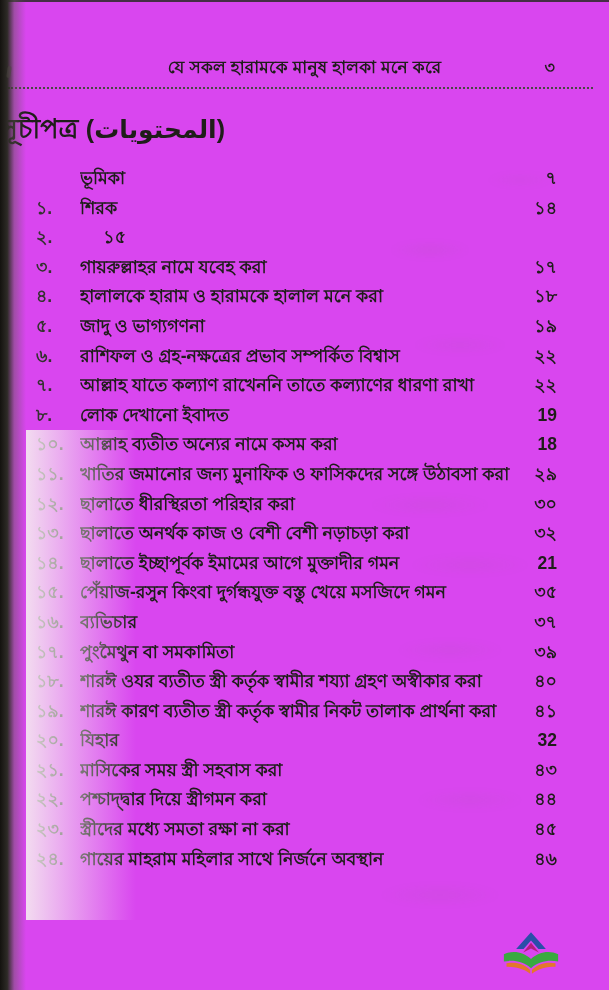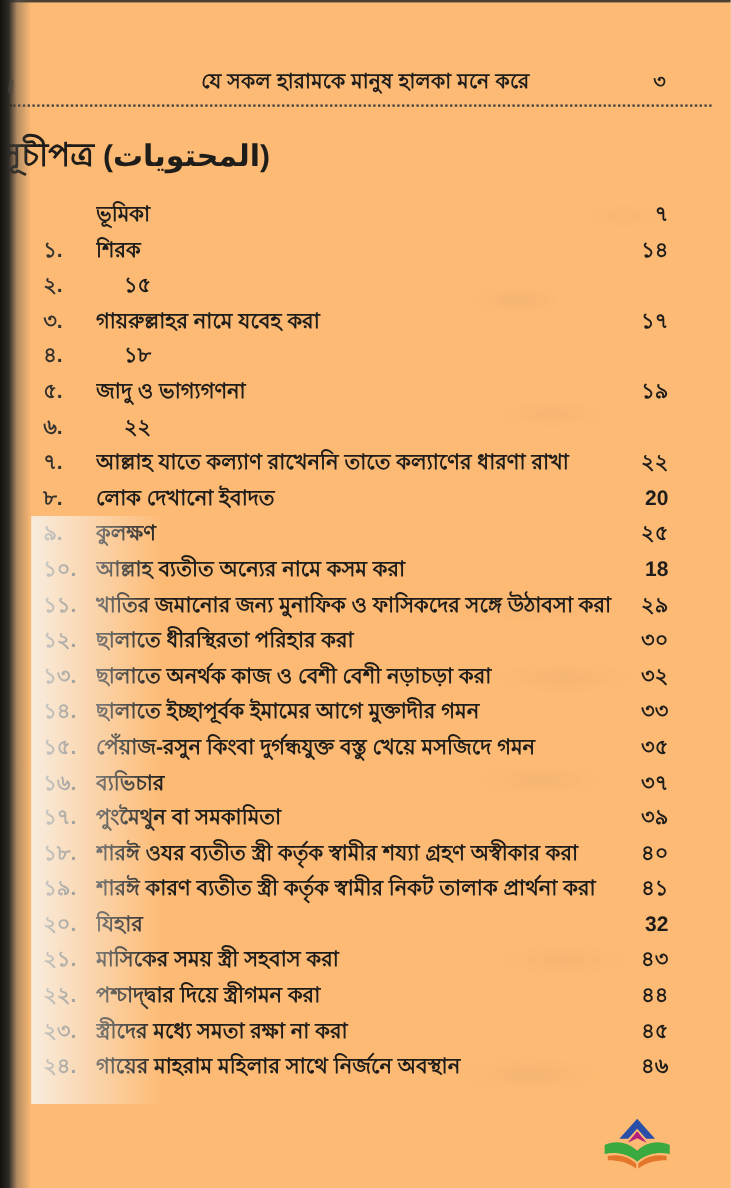--- a/index.html
+++ b/index.html
@@ -1,20 +1,20 @@
 <!DOCTYPE html>
 <html><head>
 <meta charset="utf-8">
 <style>
   html,body{margin:0;padding:0;background:#dedbd4;}
   .page{
     position:relative;
     width:609px;height:990px;
     margin:0 auto;
-    background:#fdba74;
+    background:#d946ef;
     overflow:hidden;
     font-family:"Liberation Sans","DejaVu Sans",sans-serif;
     color:#1f1d1a;
   }
   
   .top-edge{position:absolute;top:0;left:0;right:0;height:2px;background:#2c2a27;opacity:.85;}
   .spine-shadow{
     position:absolute;top:0;bottom:0;left:0;width:26px;
     background:linear-gradient(to right,#14120f 0%,#2e2b27 28%,rgba(90,85,78,.45) 55%,rgba(247,245,240,0) 100%);
   }
@@ -96,45 +96,42 @@
         <span class="toc-num">২.</span>
         <span class="toc-page">১৫</span>
       </div>
       <div class="toc-row">
         <span class="toc-num">৩.</span>
         <span class="toc-label">গায়রুল্লাহর নামে যবেহ করা</span>
         <span class="toc-page">১৭</span>
       </div>
       <div class="toc-row">
         <span class="toc-num">৪.</span>
+        <span class="toc-label">হালালকে হারাম ও হারামকে হালাল মনে করা</span>
         <span class="toc-page">১৮</span>
       </div>
       <div class="toc-row">
         <span class="toc-num">৫.</span>
         <span class="toc-label">জাদু ও ভাগ্যগণনা</span>
         <span class="toc-page">১৯</span>
       </div>
       <div class="toc-row">
         <span class="toc-num">৬.</span>
+        <span class="toc-label">রাশিফল ও গ্রহ-নক্ষত্রের প্রভাব সম্পর্কিত বিশ্বাস</span>
         <span class="toc-page">২২</span>
       </div>
       <div class="toc-row">
         <span class="toc-num">৭.</span>
         <span class="toc-label">আল্লাহ যাতে কল্যাণ রাখেননি তাতে কল্যাণের ধারণা রাখা</span>
         <span class="toc-page">২২</span>
       </div>
       <div class="toc-row">
         <span class="toc-num">৮.</span>
         <span class="toc-label">লোক দেখানো ইবাদত</span>
-        <span class="toc-page">20</span>
-      </div>
-      <div class="toc-row">
-        <span class="toc-num">৯.</span>
-        <span class="toc-label">কুলক্ষণ</span>
-        <span class="toc-page">২৫</span>
+        <span class="toc-page">19</span>
       </div>
       <div class="toc-row">
         <span class="toc-num">১০.</span>
         <span class="toc-label">আল্লাহ ব্যতীত অন্যের নামে কসম করা</span>
         <span class="toc-page">18</span>
       </div>
       <div class="toc-row">
         <span class="toc-num">১১.</span>
         <span class="toc-label">খাতির জমানোর জন্য মুনাফিক ও ফাসিকদের সঙ্গে উঠাবসা করা</span>
         <span class="toc-page">২৯</span>
@@ -145,21 +142,21 @@
         <span class="toc-page">৩০</span>
       </div>
       <div class="toc-row">
         <span class="toc-num">১৩.</span>
         <span class="toc-label">ছালাতে অনর্থক কাজ ও বেশী বেশী নড়াচড়া করা</span>
         <span class="toc-page">৩২</span>
       </div>
       <div class="toc-row">
         <span class="toc-num">১৪.</span>
         <span class="toc-label">ছালাতে ইচ্ছাপূর্বক ইমামের আগে মুক্তাদীর গমন</span>
-        <span class="toc-page">৩৩</span>
+        <span class="toc-page">21</span>
       </div>
       <div class="toc-row">
         <span class="toc-num">১৫.</span>
         <span class="toc-label">পেঁয়াজ-রসুন কিংবা দুর্গন্ধযুক্ত বস্তু খেয়ে মসজিদে গমন</span>
         <span class="toc-page">৩৫</span>
       </div>
       <div class="toc-row">
         <span class="toc-num">১৬.</span>
         <span class="toc-label">ব্যভিচার</span>
         <span class="toc-page">৩৭</span>

